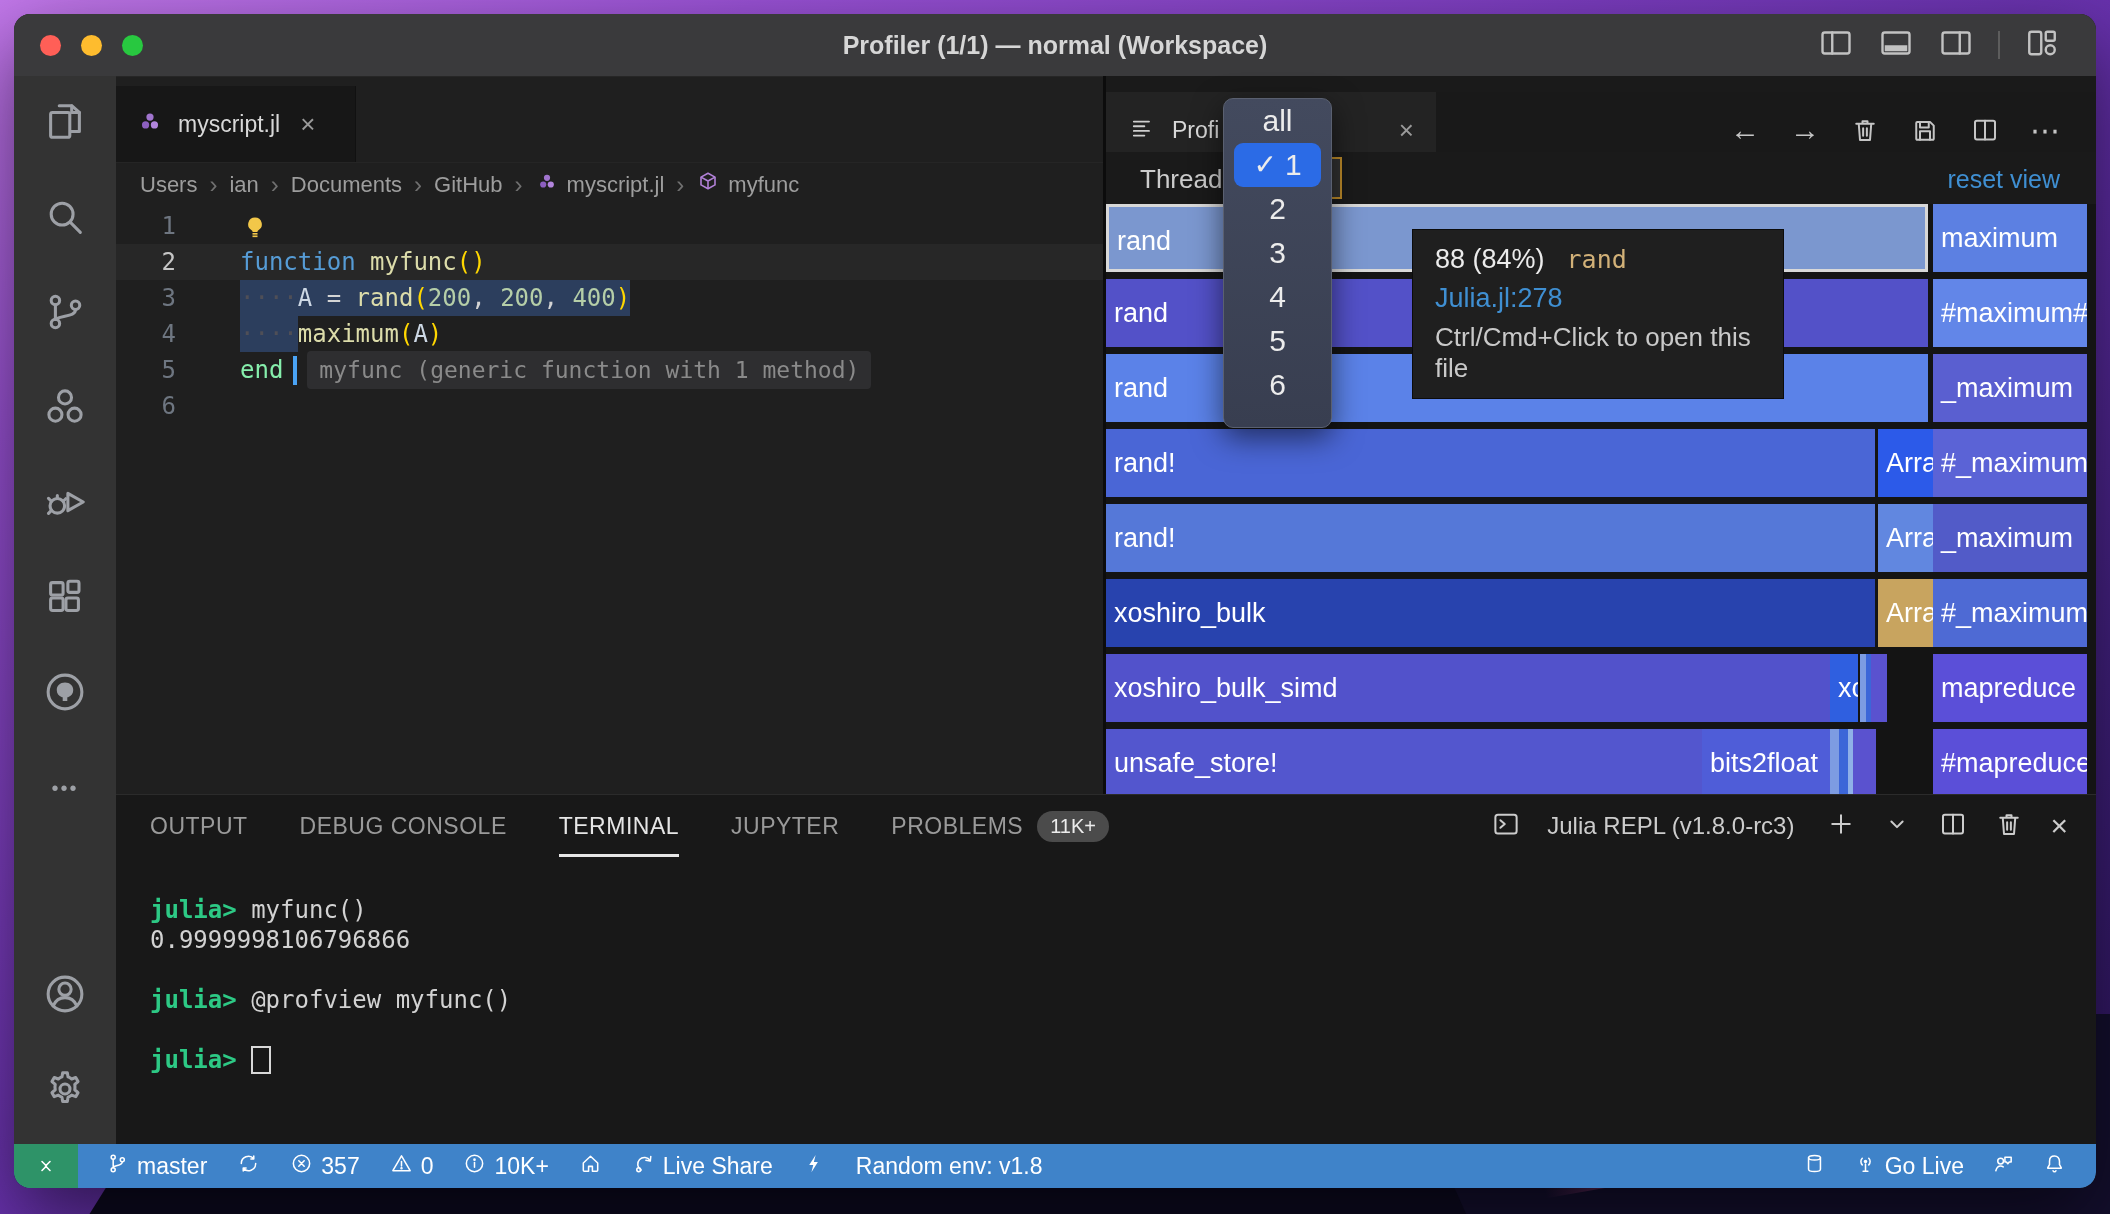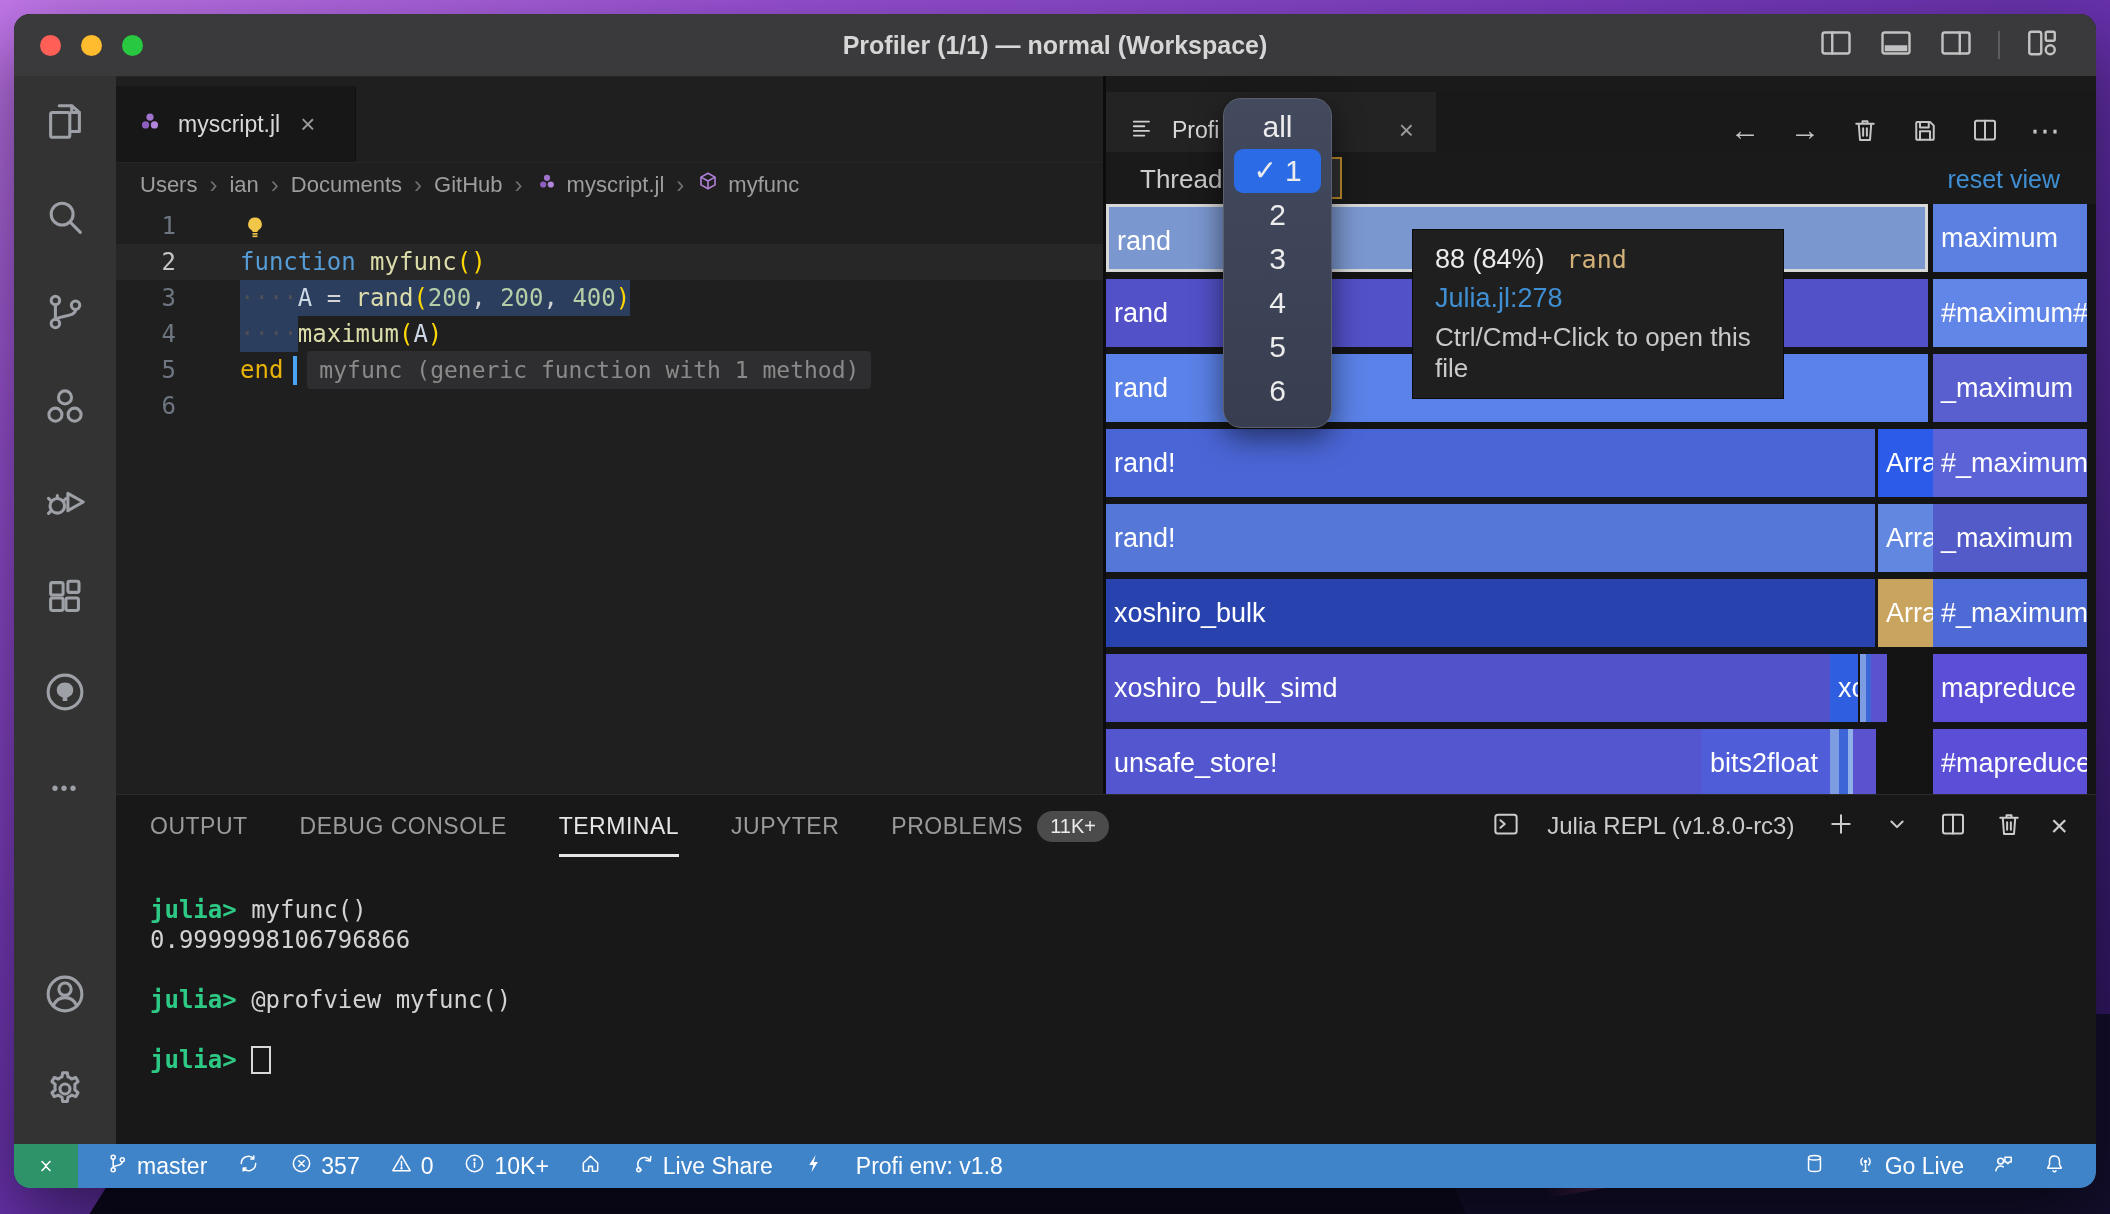--- a/index.html
+++ b/index.html
@@ -50,21 +50,21 @@
   .bc-item{display:flex;align-items:center;gap:8px;white-space:nowrap;}
   .bc-item svg{width:24px;height:24px;}
   .bc-sep{color:#707070;font-size:24px;}
   .code{position:absolute;left:0;top:122px;width:100%;height:596px;
     font-family:"DejaVu Sans Mono", monospace;font-size:24px;}
   .cline{display:flex;height:36px;line-height:36px;white-space:pre;}
   .cline.active{background:#272727;}
   .lnum{width:60px;text-align:right;color:#6e7681;flex:0 0 auto;}
   .cline.active .lnum{color:#c6c6c6;}
   .ltext{margin-left:64px;display:flex;align-items:center;}
-  .tk-kw{color:#569cd6}.tk-kw2{color:#eab308}.tk-fn{color:#dcdcaa}.tk-var{color:#cdd8e5}
+  .tk-kw{color:#569cd6}.tk-kw2{color:#86efac}.tk-fn{color:#dcdcaa}.tk-var{color:#cdd8e5}
   .tk-num{color:#b5cea8}.tk-paren{color:#ffd700}.tk-plain{color:#d4d4d4}.tk-ws{color:#4f4f57}
   .tok.sel{background:#2c3e5d;}
   .bulb{width:30px;height:30px;margin-top:3px;}
   .cursorbar{display:inline-block;width:4px;height:29px;background:#4aa3f5;margin-left:10px;vertical-align:middle;}
   .ghost{font-family:"DejaVu Sans Mono", monospace;background:#2e2e30;color:#8a8a8a;border-radius:4px;
     padding:1px 12px;margin-left:10px;font-size:23px;}
   .scroll-thumb{position:absolute;right:4px;top:137px;width:24px;height:11px;background:#8f8f8f;border-radius:2px;}
 
   .sash{position:absolute;left:1089px;top:62px;width:3px;height:718px;background:#0c0c0c;}
 
@@ -83,23 +83,23 @@
   .select-behind{position:absolute;left:150px;top:5px;width:86px;height:42px;background:#313131;
     border:2px solid #bd8b2a;box-sizing:border-box;}
   .reset-view{position:absolute;right:36px;top:0;height:54px;line-height:54px;color:#3f8fd2;font-size:25px;}
   .flame{position:absolute;left:0;top:128px;width:990px;height:590px;background:#141414;overflow:hidden;}
   .frow{position:absolute;left:0;width:990px;height:68px;}
   .fcell{position:absolute;top:0;height:68px;line-height:68px;color:#ffffff;font-size:27px;
     padding:0 8px;box-sizing:border-box;overflow:hidden;white-space:nowrap;}
   .fcell.selected{border:3px solid #d8d8d8;}
 
   
-  .dropdown{position:absolute;left:1209px;top:84px;width:109px;height:330px;border-radius:18px;
+  .dropdown{position:absolute;left:1209px;top:84px;width:109px;height:330px;border-radius:10px;
     background:linear-gradient(180deg,#434a5e 0%,#383e50 100%);border:1px solid #5a6070;box-sizing:border-box;
-    box-shadow:0 10px 30px rgba(0,0,0,.55);z-index:50;padding-top:6px;}
+    box-shadow:0 10px 30px rgba(0,0,0,.55);z-index:50;padding-top:0;}
   .dd-item{height:44px;line-height:44px;text-align:center;color:#ececec;font-size:30px;}
   .dd-item.picked{background:#2b6be6;border-radius:9px;margin:0 10px;display:flex;align-items:center;
     justify-content:center;gap:8px;}
   .dd-check{font-size:28px;}
 
   
   .tooltip{position:absolute;left:1398px;top:215px;width:372px;background:#1f1f1f;border:1px solid #0c0c0c;
     padding:14px 22px;box-sizing:border-box;z-index:40;}
   .tt-line1{display:flex;align-items:baseline;gap:22px;}
   .tt-count{color:#ececec;font-size:27px;}
@@ -495,21 +495,21 @@
                 <circle cx="7" cy="18.5" r="2"></circle>
               </svg></span>
             <span>Live Share</span>
           </div>
           <div class="sb-item">
             <span class="icw"><svg viewBox="0 0 24 24">
                 <path fill="currentColor" d="M13.2 3L6.5 13.5h4.2L8.8 21l6.7-10.5h-4.2z"></path>
               </svg></span>
           </div>
           <div class="sb-item">
-            <span>Profi env: v1.8</span>
+            <span>Random env: v1.8</span>
           </div>
         </div>
       <div class="sb-right" id="sbright">
           <div class="sb-item">
             <span class="icw"><svg viewBox="0 0 24 24" fill="none" stroke="currentColor" stroke-width="1.6" stroke-linecap="round" stroke-linejoin="round">
                 <ellipse cx="12" cy="6" rx="6.2" ry="2.4"></ellipse>
                 <path d="M5.8 6v12c0 1.3 2.8 2.4 6.2 2.4s6.2-1.1 6.2-2.4V6"></path>
               </svg></span>
           </div>
           <div class="sb-item">

